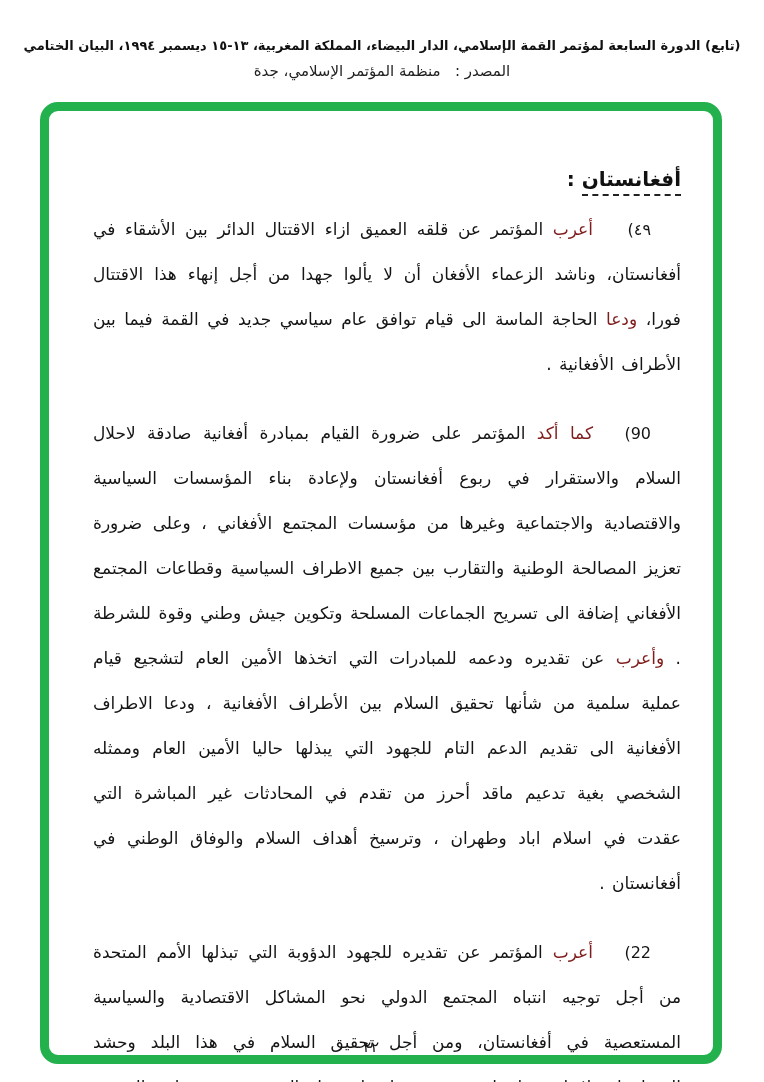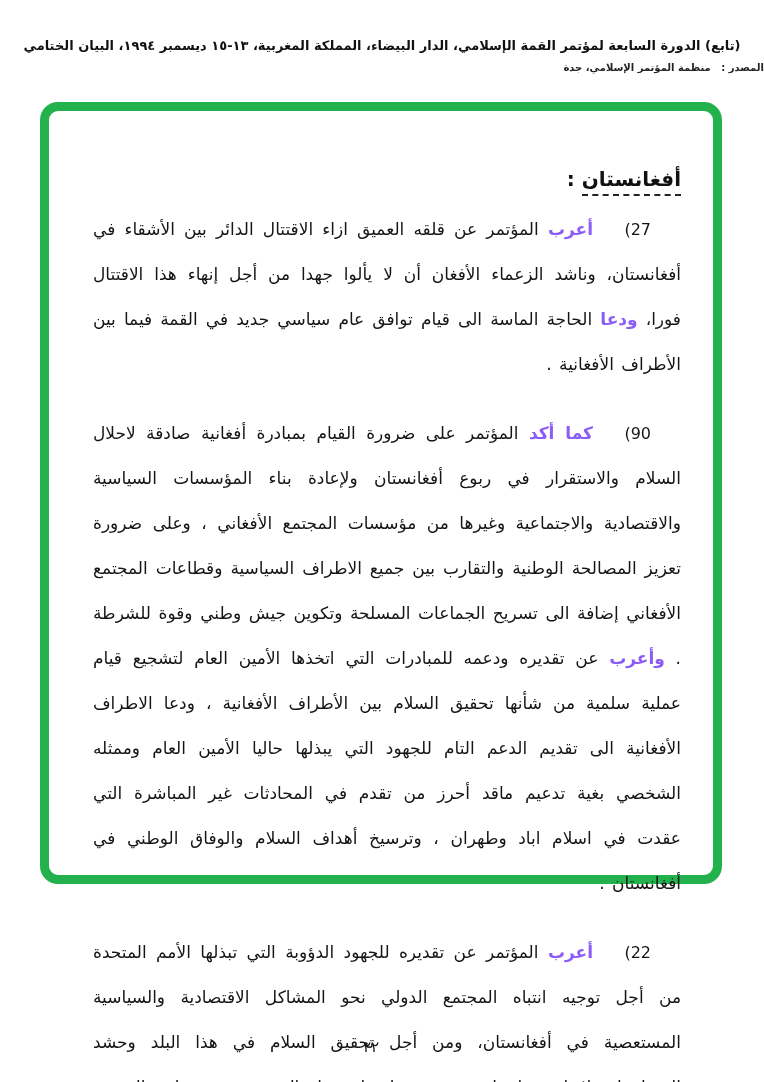--- a/index.html
+++ b/index.html
@@ -12,25 +12,25 @@
   }
   .header {
     position:absolute; top:38px; left:0; right:0;
     text-align:center; direction:rtl;
   }
   .header-line1 {
     font-size:13px; font-weight:bold; color:#111;
     letter-spacing:0.2px;
   }
   .header-line2 {
-    margin-top:9px; font-size:10px; font-weight:bold; color:#222;text-align:right;
+    margin-top:9px; font-size:15px; font-weight:normal; color:#222;
   }
   .frame {
     position:absolute; left:40px; top:102px;
-    width:682px; height:782px;
+    width:682px; height:962px;
     border:9px solid #22b14c;
     border-radius:18px;
     background:#ffffff;
   }
   .content {
     direction:rtl;
     padding:56px 32px 0 44px;
   }
   .section-title {
     font-size:20px; font-weight:bold; text-align:right;
@@ -45,21 +45,21 @@
     margin-bottom:24px;
   }
   .ptext {
     font-size:17px;
     line-height:45px;
     text-align:justify;
     text-indent:88px; 
     word-spacing:2px;
     color:#151515;
   }
-  .ptext b { font-weight:bold; color:#8b5cf6; }
+  .ptext b { font-weight:normal; color:#7f1d1d; }
   .marker {
     position:absolute;
     top:0; right:30px;
     height:45px; line-height:45px;
     font-size:16px;
     direction:ltr; unicode-bidi:isolate;
     color:#151515;
   }
   .page-number {
     position:absolute; top:1038px; left:0; width:742px;
@@ -78,21 +78,21 @@
 </div>
 
 <div class="frame" style="border-color: rgb(34, 177, 76);">
   <div class="content">
 
     <div class="section-title">
       <span class="underlined">أفغانستان</span><span> :</span>
     </div>
 
     <div class="para">
-      <span class="marker">(27</span>
+      <span class="marker">(٤٩</span>
       <p class="ptext"><b>أعرب</b><span> المؤتمر عن قلقه العميق ازاء الاقتتال الدائر بين الأشقاء في أفغانستان، وناشد الزعماء الأفغان أن لا يألوا جهدا من أجل إنهاء هذا الاقتتال فورا، </span><b>ودعا</b><span> الحاجة الماسة الى قيام توافق عام سياسي جديد في القمة فيما بين الأطراف الأفغانية .</span></p>
     </div>
 
     <div class="para">
       <span class="marker">(90</span>
       <p class="ptext"><b>كما أكد</b><span> المؤتمر على ضرورة القيام بمبادرة أفغانية صادقة لاحلال السلام والاستقرار في ربوع أفغانستان ولإعادة بناء المؤسسات السياسية والاقتصادية والاجتماعية وغيرها من مؤسسات المجتمع الأفغاني ، وعلى ضرورة تعزيز المصالحة الوطنية والتقارب بين جميع الاطراف السياسية وقطاعات المجتمع الأفغاني إضافة الى تسريح الجماعات المسلحة وتكوين جيش وطني وقوة للشرطة . </span><b>وأعرب</b><span> عن تقديره ودعمه للمبادرات التي اتخذها الأمين العام لتشجيع قيام عملية سلمية من شأنها تحقيق السلام بين الأطراف الأفغانية ، ودعا الاطراف الأفغانية الى تقديم الدعم التام للجهود التي يبذلها حاليا الأمين العام وممثله الشخصي بغية تدعيم ماقد أحرز من تقدم في المحادثات غير المباشرة التي عقدت في اسلام اباد وطهران ، وترسيخ أهداف السلام والوفاق الوطني في أفغانستان .</span></p>
     </div>
 
     <div class="para">
       <span class="marker">(22</span>

